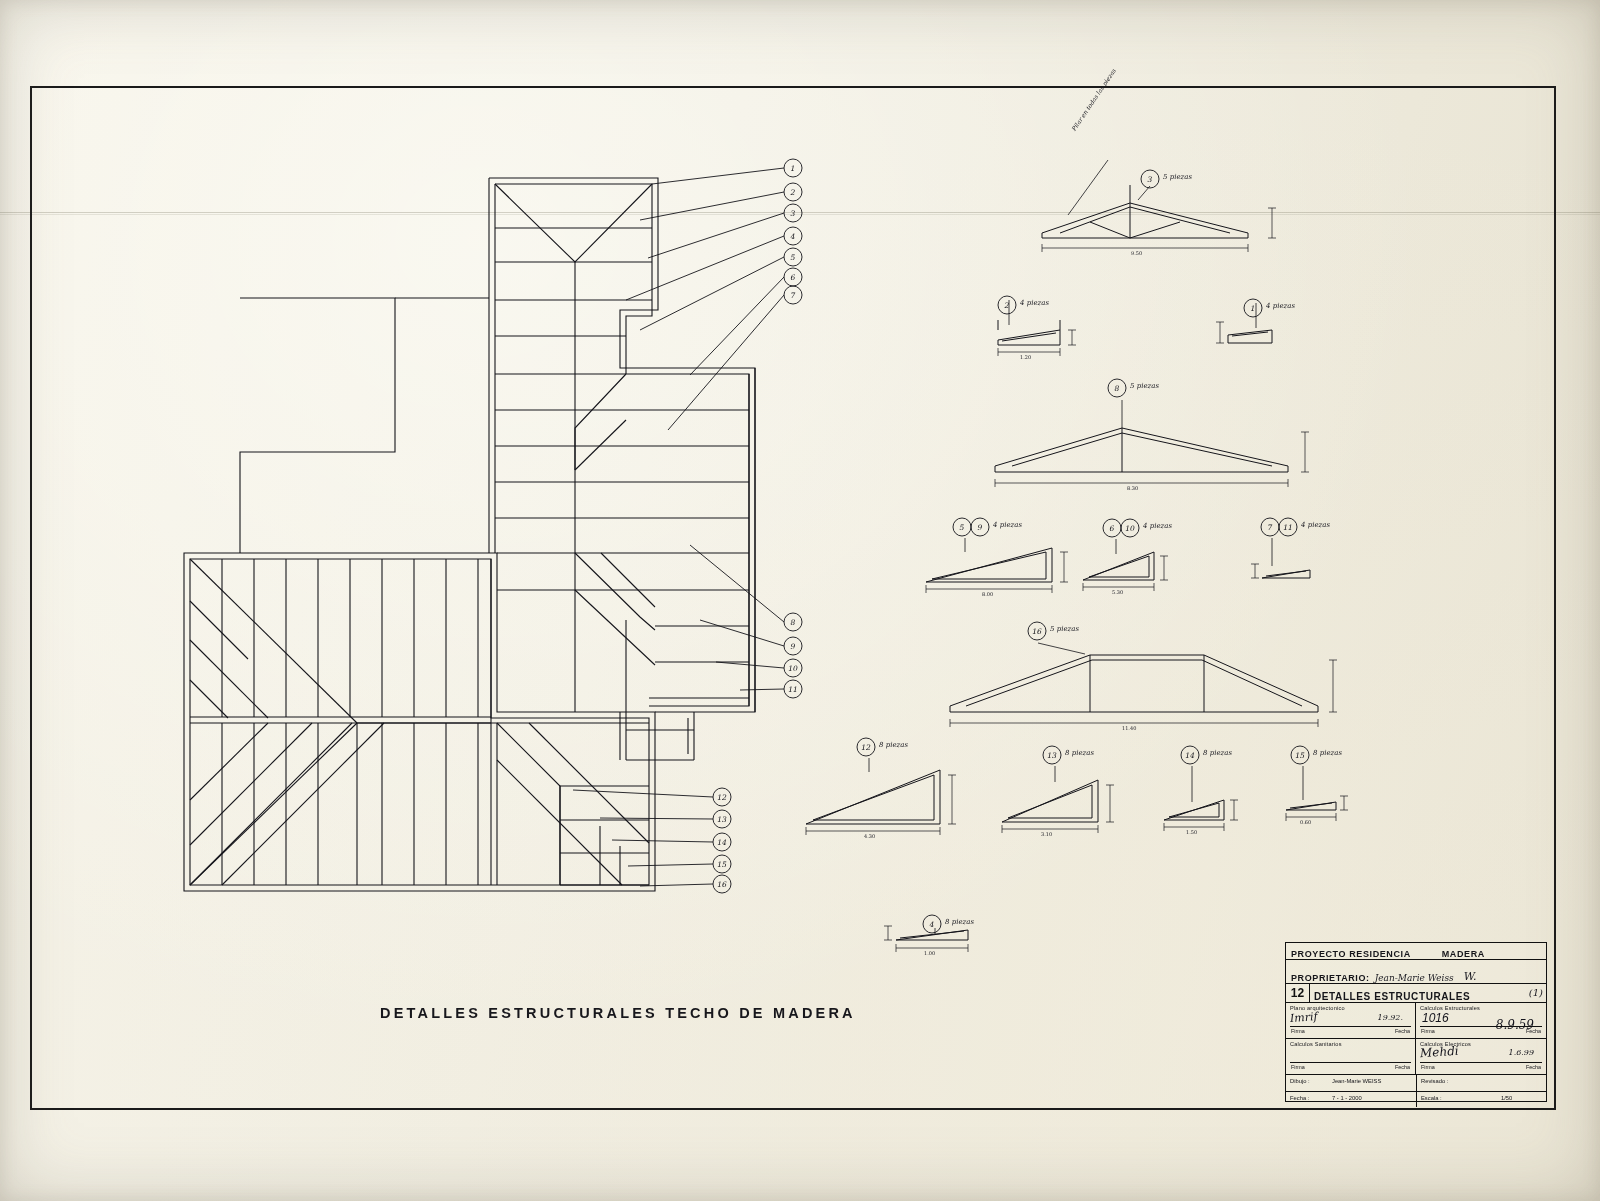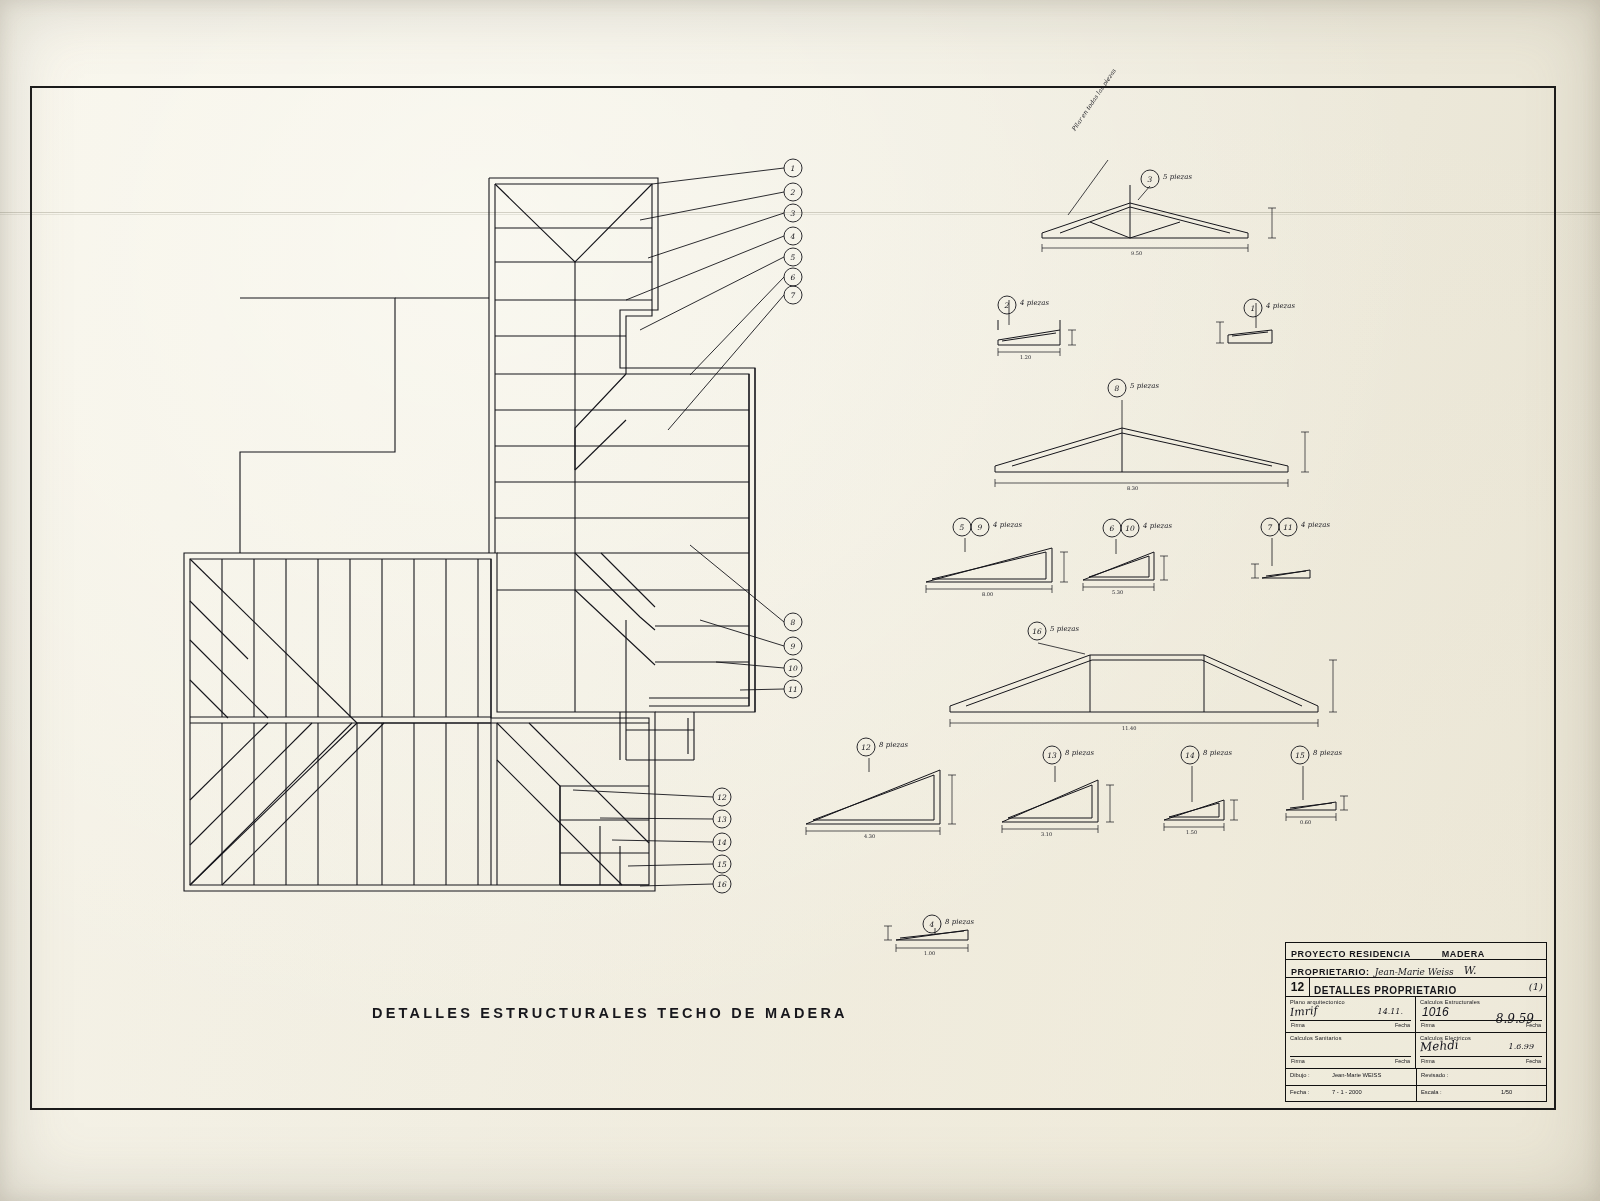--- a/index.html
+++ b/index.html
@@ -66,21 +66,21 @@
   }
   .ttl .row {
     border-bottom: 1.1px solid #111;
     box-sizing: border-box;
     display: flex;
     align-items: flex-end;
     position: relative;
   }
   .ttl .row:last-child { border-bottom: none; }
   .ttl .r1 { height: 17px; }
-  .ttl .r2 { height: 18px; }
+  .ttl .r2 { height: 18px; margin-top: 6px; }
   .ttl .r3 { height: 19px; }
   .ttl .r4 { height: 36px; }
   .ttl .r5 { height: 36px; }
   .ttl .r6 { height: 32px; }
   .t-txt {
     font-size: 9px;
     letter-spacing: 0.6px;
     color: #15151a;
     white-space: nowrap;
     padding-left: 5px;
@@ -173,21 +173,21 @@
     left: 50%; top: 0; bottom: 0;
     border-left: 1.1px solid #111;
   }
   .r6 .mid-h {
     position: absolute;
     left: 0; right: 0; top: 50%;
     border-top: 1.1px solid #111;
   }
   .maintitle {
     position: absolute;
-    left: 372px;
+    left: 380px;
     top: 1005px;
     font-size: 14.5px;
     letter-spacing: 3.2px;
     font-weight: 700;
     color: #17171c;
     white-space: nowrap;
   }
   .lbl {
     position: absolute;
     font-family: "DejaVu Serif", serif;
@@ -604,29 +604,29 @@
       <span class="t-txt">PROYECTO RESIDENCIA</span>
       <span class="t-txt" style="margin-left:26px">MADERA</span>
     </div>
     <div class="row r2">
       <span class="t-txt">PROPRIETARIO:</span>
       <span class="t-hand" style="margin-left:5px;font-size:9px">Jean-Marie Weiss</span>
       <span class="t-hand" style="margin-left:10px;font-size:11px">W.</span>
     </div>
     <div class="row r3">
       <span class="sheetno">12</span>
-      <span class="t-txt" style="font-size:10px;padding-left:4px">DETALLES PROPRIETARIO</span>
+      <span class="t-txt" style="font-size:10px;padding-left:4px">DETALLES ESTRUCTURALES</span>
       <span class="t-hand" style="position:absolute;right:3px;top:3px;font-size:10px">(1)</span>
     </div>
 
     <div class="row r4">
       <div class="halfcell left">
         <span class="cap-small">Plano arquitectonico</span>
         <span class="hand-sig" style="top:8px">Imrif</span>
-        <span class="hand-r" style="top:10px;font-size:8px">14.11.</span>
+        <span class="hand-r" style="top:10px;font-size:8px">19.92.</span>
         <div class="sub-line"></div>
         <span class="sub-lbl-l">Firma</span>
         <span class="sub-lbl-r">Fecha</span>
       </div>
       <div class="halfcell">
         <span class="cap-small">Calculos Estructurales</span>
         <span class="hand-num" style="top:8px">1016</span>
         <span class="hand-r" style="top:15px;font-size:12px">8.9.59</span>
         <div class="sub-line"></div>
         <span class="sub-lbl-l">Firma</span>

